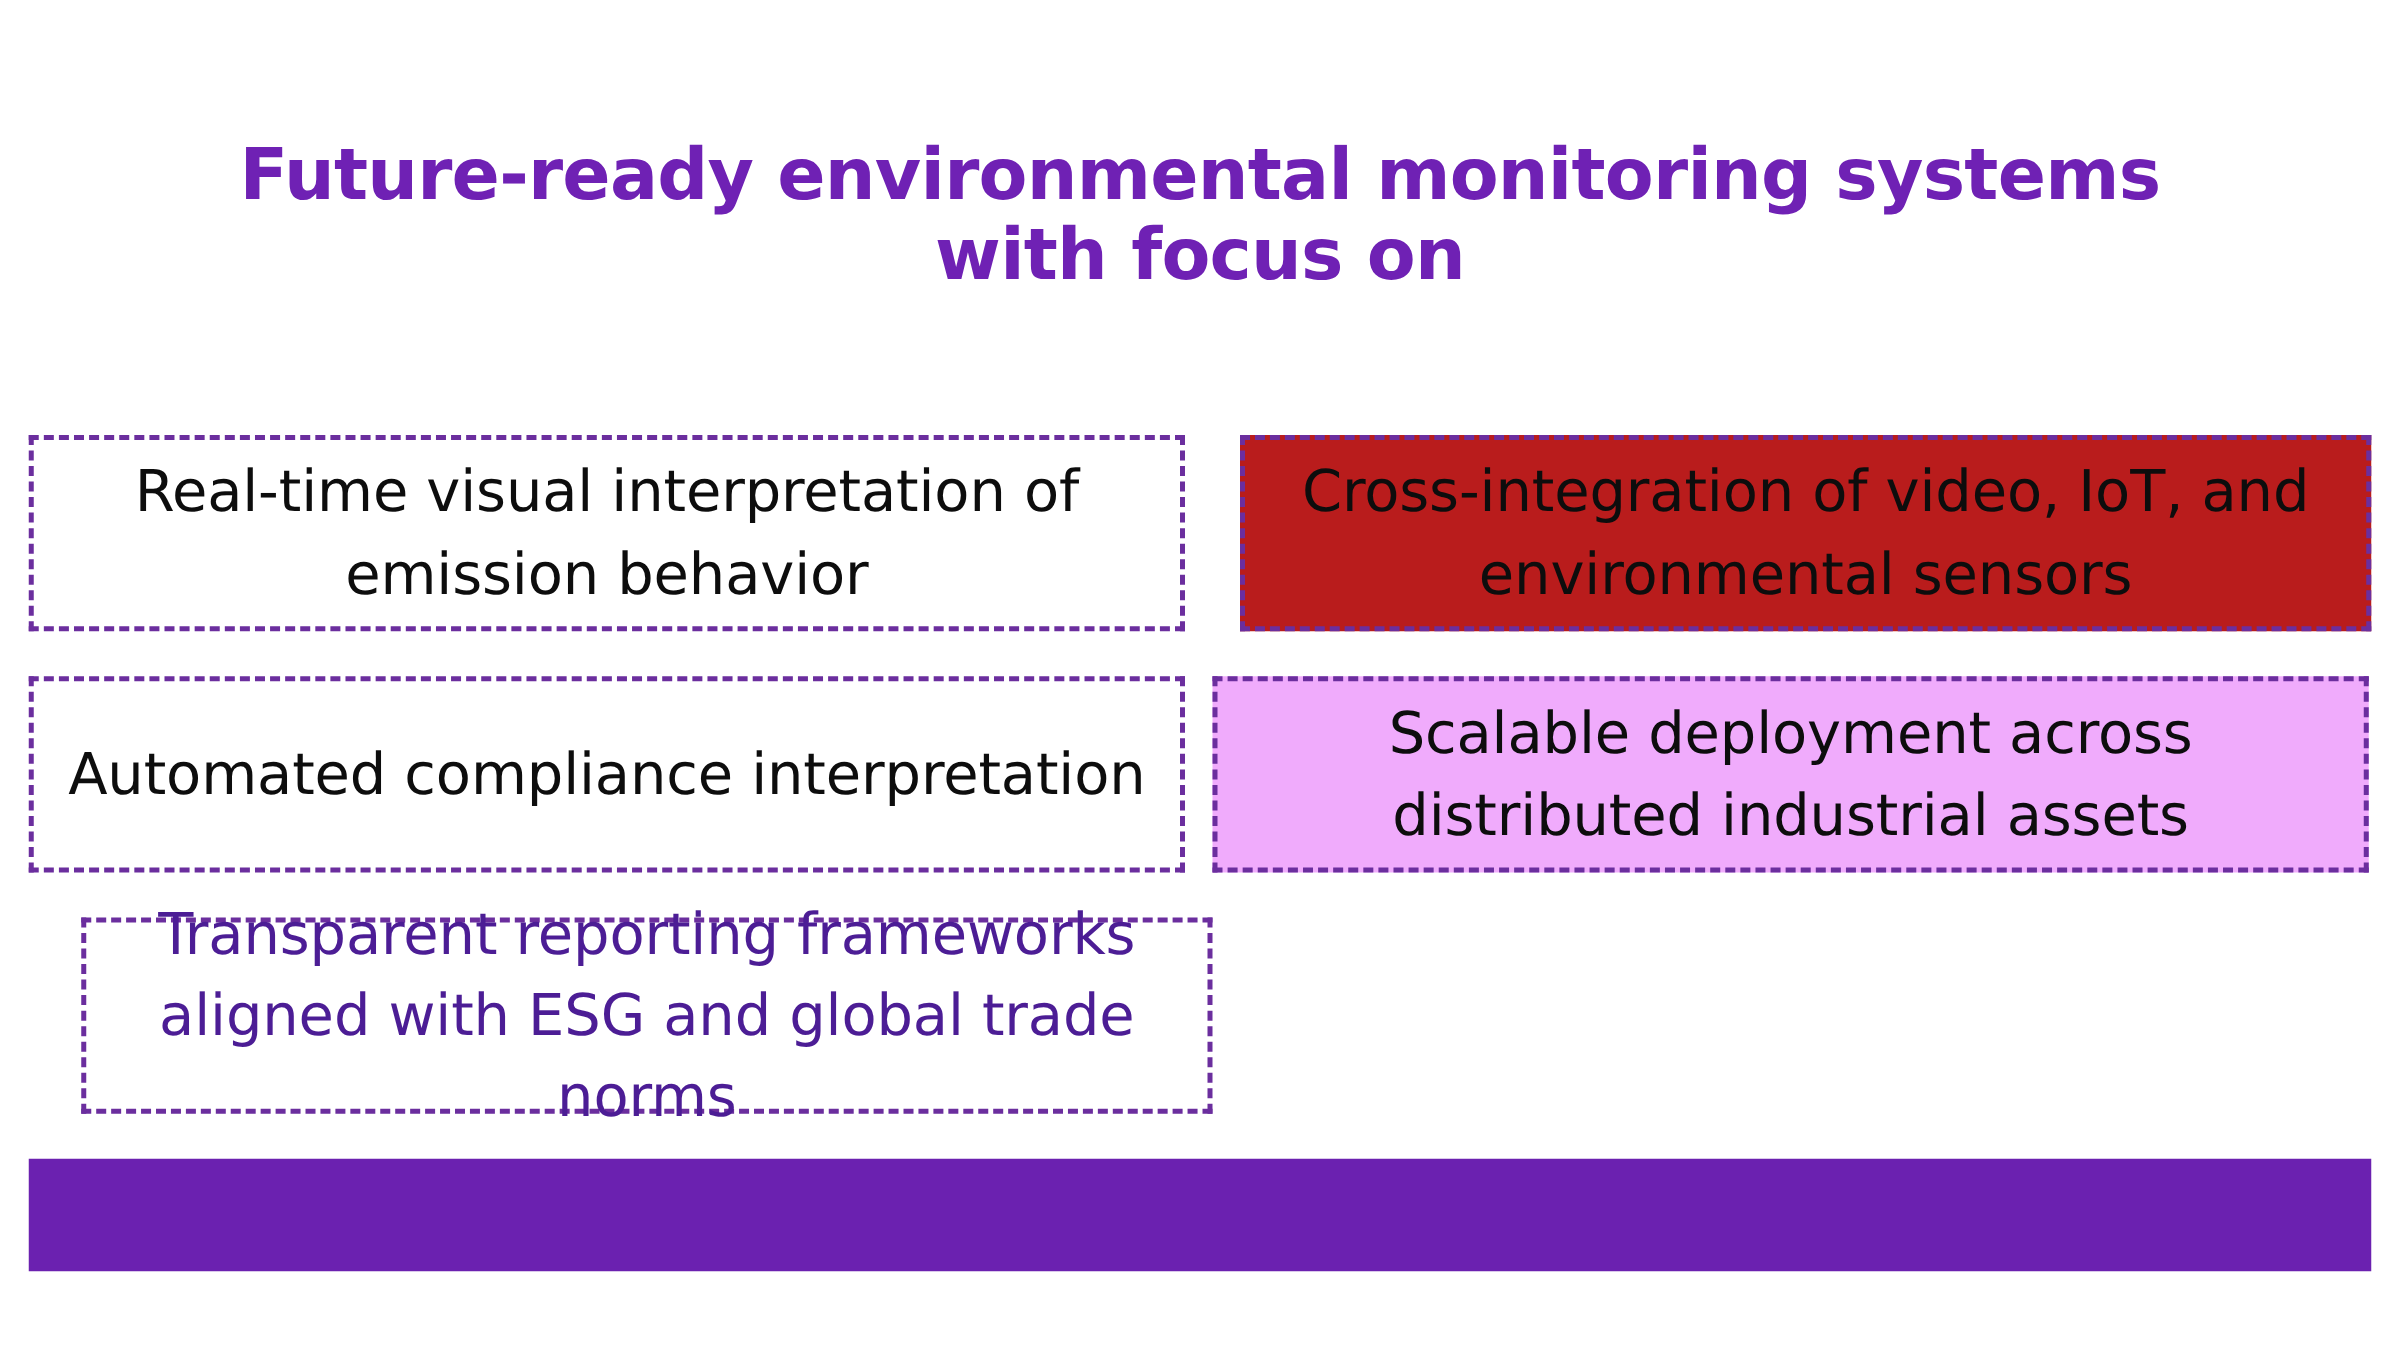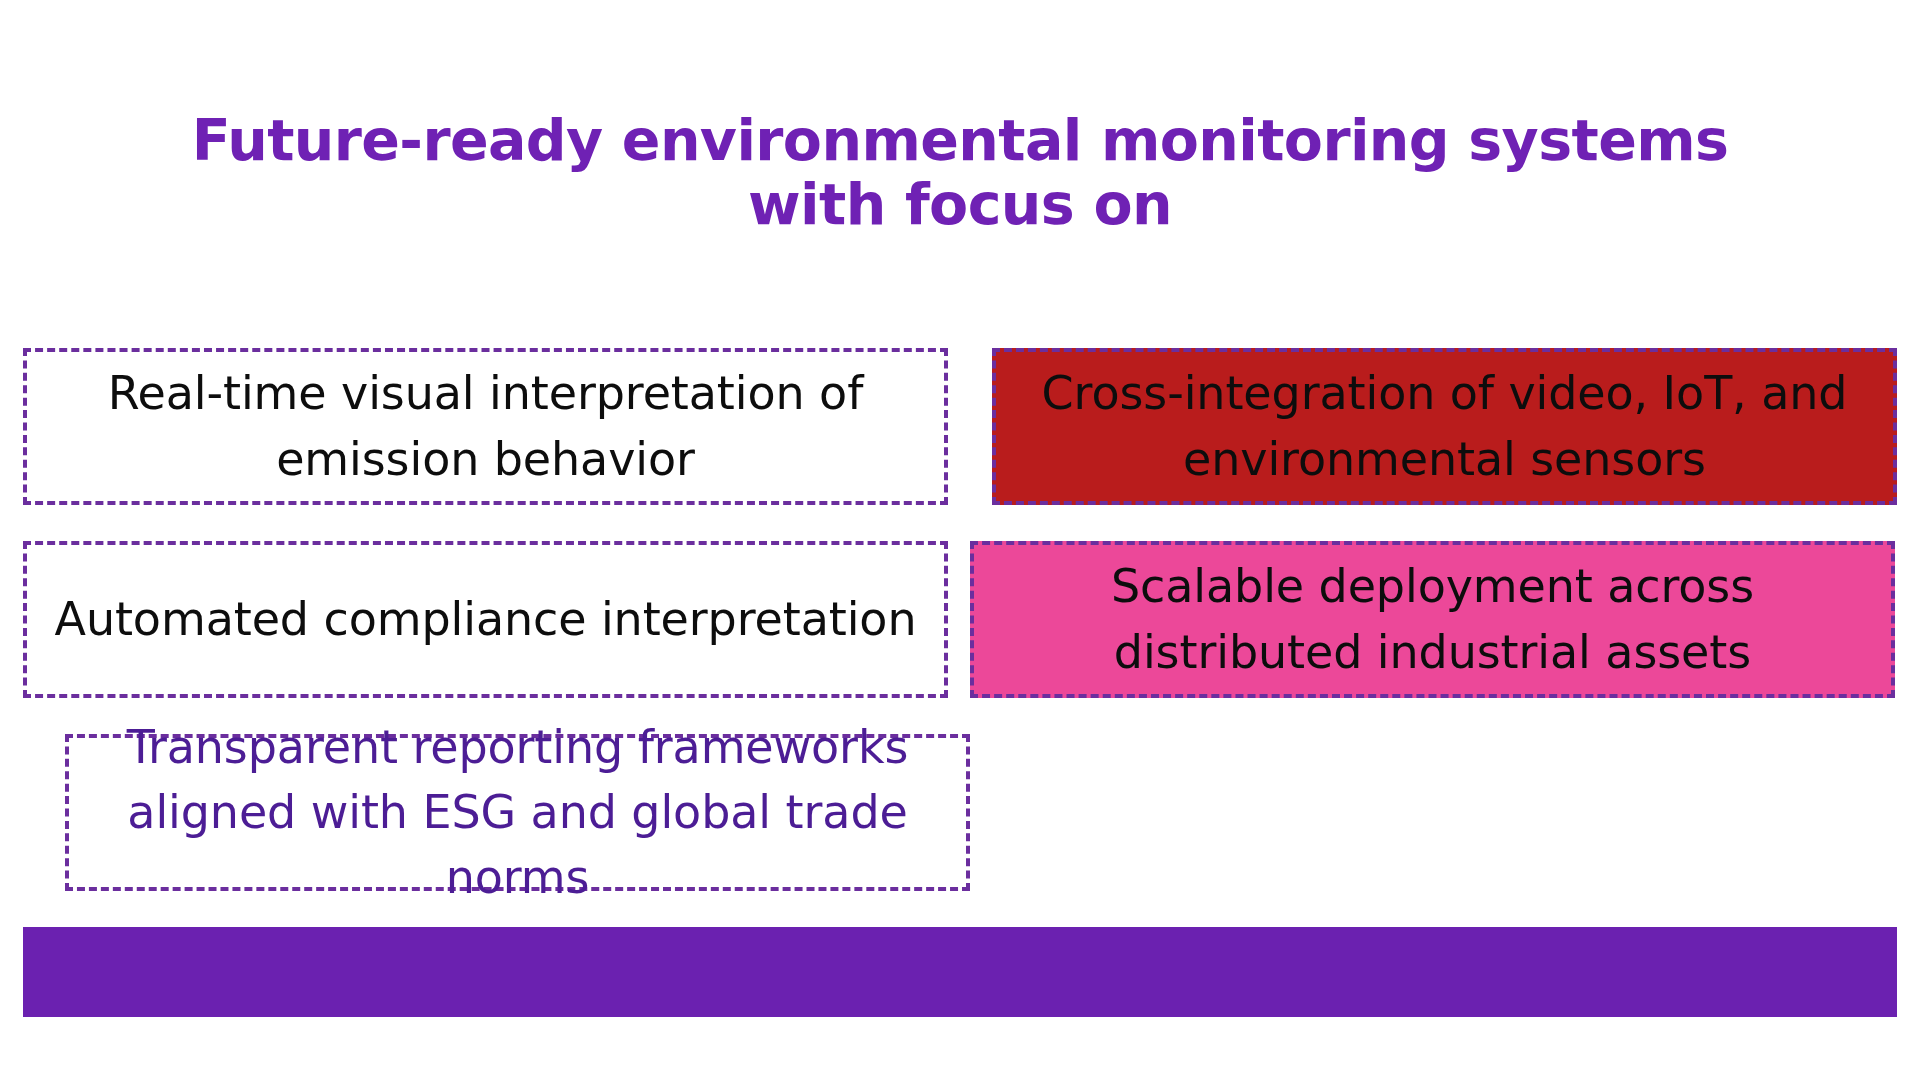--- a/index.html
+++ b/index.html
@@ -104,21 +104,21 @@
 
     <div class="card grid-col-right" style="border-color: rgb(107, 46, 158); background: #b91c1c;">
       <p class="card-text" style="color: rgb(13, 13, 13);">Cross-integration of video, IoT, and environmental sensors</p>
     </div>
 
     <div class="card grid-col-left" style="border-color: rgb(107, 46, 158); background: rgb(255, 255, 255);">
       <p class="card-text" style="color: rgb(13, 13, 13);">Automated compliance interpretation</p>
     </div>
 
 
-    <div class="card grid-col-left" style="border-color: rgb(107, 46, 158); background: #ec4899;">
+    <div class="card grid-col-left" style="border-color: rgb(107, 46, 158); background: #f0abfc;">
       <p class="card-text" style="color: rgb(13, 13, 13);">Scalable deployment across distributed industrial assets</p>
     </div>
 
     <div class="card grid-col-right" style="border-color: rgb(107, 46, 158); background: rgb(255, 255, 255);">
       <p class="card-text" style="color: #4c1d95;">Transparent reporting frameworks aligned with ESG and global trade norms</p>
     </div>
 
   </div>
 
   <div class="accent-bar" style="background: rgb(107, 33, 176);"></div>

